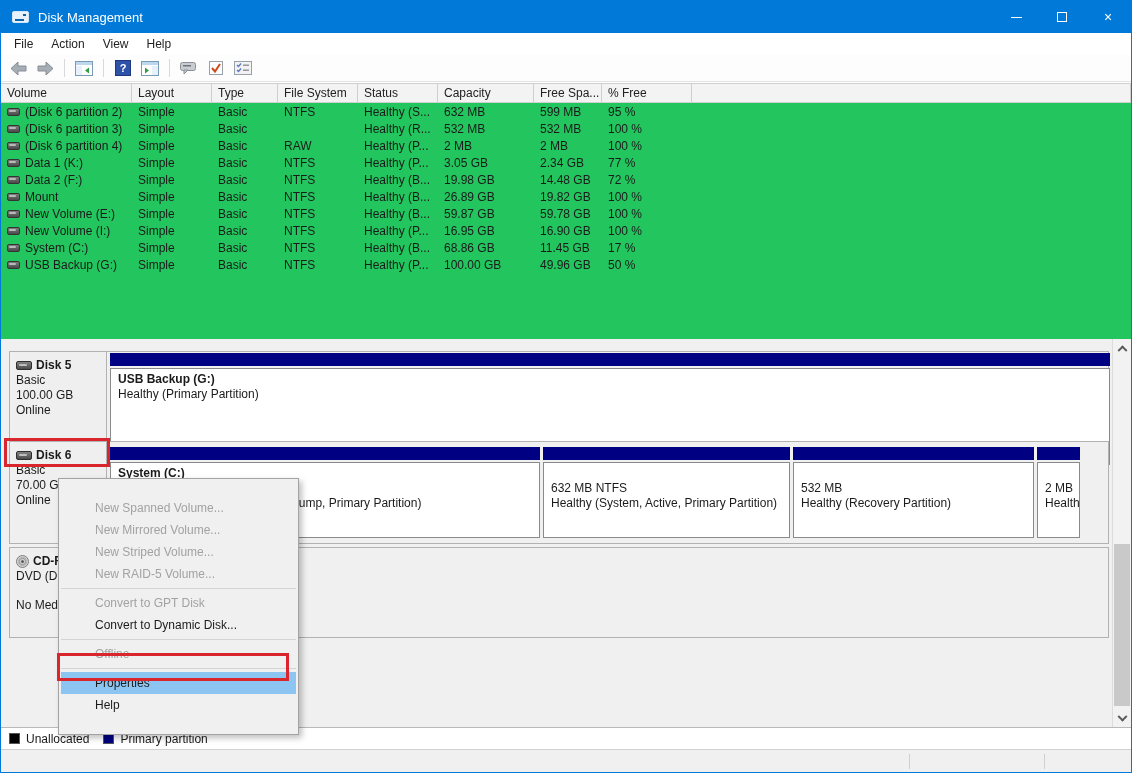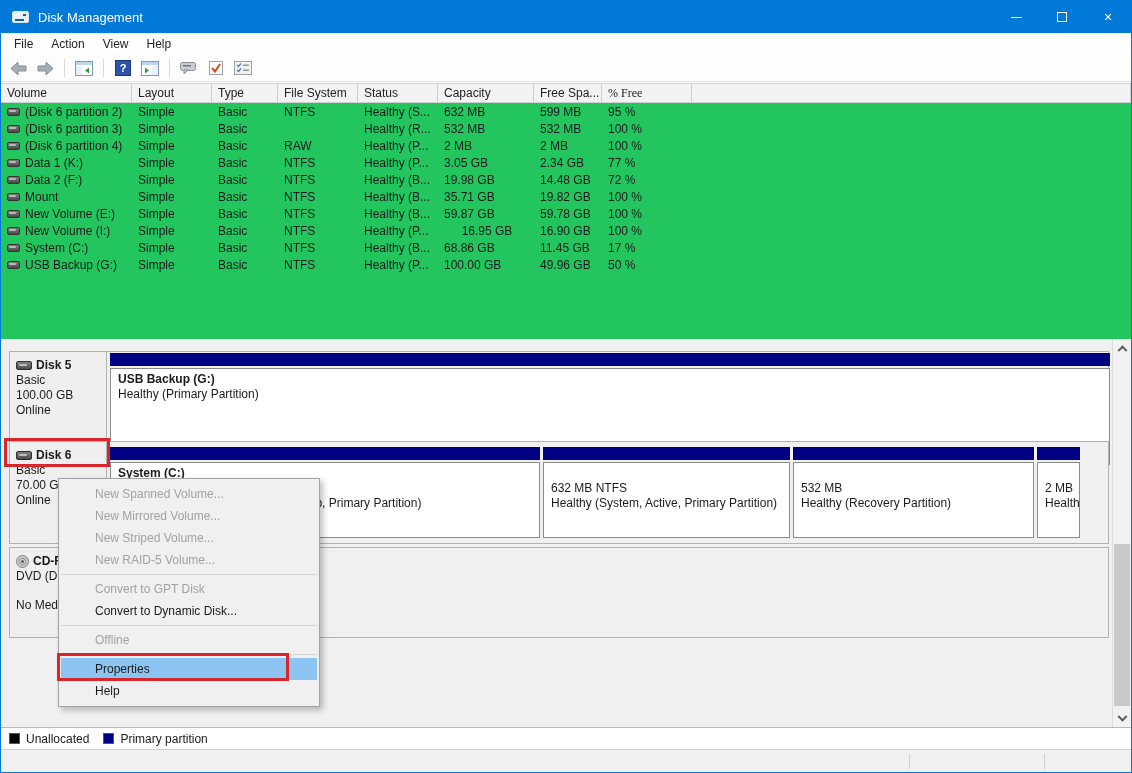--- a/index.html
+++ b/index.html
@@ -62,22 +62,22 @@
 
   
   .vscroll{ position:absolute; right:0; top:0; bottom:0; width:19px; background:#f2f2f2; border-left:1px solid #dcdcdc; }
   .sb-arrow{ position:absolute; left:0; width:100%; height:16px; display:flex; align-items:center; justify-content:center; }
   .chev{ width:7px; height:7px; border-left:2px solid #5a5a5a; border-top:2px solid #5a5a5a; }
   .chev.up{ transform:rotate(45deg) translate(2px,2px); }
   .chev.down{ transform:rotate(225deg) translate(2px,2px); }
   .sb-thumb{ position:absolute; left:1px; width:16px; top:205px; height:162px; background:#c9c9c9; }
 
   
-  .ctx-menu{ position:absolute; left:57px; top:477px; width:262px; background:#f0f0f0;
-    border:1px solid #a3a3a3; box-shadow:3px 3px 6px rgba(0,0,0,0.25); padding:4px 0; z-index:50; }
+  .ctx-menu{ position:absolute; left:57px; top:477px; width:241px; background:#f0f0f0;
+    border:1px solid #a3a3a3; box-shadow:3px 3px 6px rgba(0,0,0,0.25); padding:18px 0; z-index:50; }
   .ctx-item{ height:22px; line-height:22px; padding-left:36px; font-size:12px; color:#1b1b1b; white-space:nowrap; }
   .ctx-item.disabled{ color:#a2a2a2; }
   .ctx-item.highlight{ background:#8cc5f2; margin:0 2px; padding-left:34px; }
   .ctx-sep{ height:1px; background:#d4d4d4; margin:3px 2px; }
 
   
   .red-box{ position:absolute; border:3px solid #d9262c; z-index:60; pointer-events:none; }
   .red-disk6{ left:3px; top:437px; width:106px; height:29px; }
   .red-props{ left:56px; top:652px; width:232px; height:28px; }
 
@@ -181,21 +181,21 @@
 
   <div class="listview">
     <div class="lv-header" id="lvheader">
         <div class="lv-hcell" style="width: 131px;">Volume</div>
         <div class="lv-hcell" style="width: 80px;">Layout</div>
         <div class="lv-hcell" style="width: 66px;">Type</div>
         <div class="lv-hcell" style="width: 80px;">File System</div>
         <div class="lv-hcell" style="width: 80px;">Status</div>
         <div class="lv-hcell" style="width: 96px;">Capacity</div>
         <div class="lv-hcell" style="width: 68px;">Free Spa...</div>
-        <div class="lv-hcell" style="width: 90px; font-family: Liberation Serif, serif;">% Free</div>
+        <div class="lv-hcell" style="width: 90px;">% Free</div>
         <div class="lv-hcell" style="flex: 1 1 0%;"></div>
       </div>
     <div id="lvrows">
         <div class="lv-row">
           <div class="lv-cell" style="width: 131px;"><span class="vol-icon"></span><span>(Disk 6 partition 2)</span></div>
           <div class="lv-cell" style="width: 80px;">Simple</div>
           <div class="lv-cell" style="width: 66px;">Basic</div>
           <div class="lv-cell" style="width: 80px;">NTFS</div>
           <div class="lv-cell" style="width: 80px;">Healthy (S...</div>
           <div class="lv-cell" style="width: 96px;">632 MB</div>
@@ -241,41 +241,41 @@
           <div class="lv-cell" style="width: 96px;">19.98 GB</div>
           <div class="lv-cell" style="width: 68px;">14.48 GB</div>
           <div class="lv-cell" style="width: 90px;">72 %</div>
         </div>
         <div class="lv-row">
           <div class="lv-cell" style="width: 131px;"><span class="vol-icon"></span><span>Mount</span></div>
           <div class="lv-cell" style="width: 80px;">Simple</div>
           <div class="lv-cell" style="width: 66px;">Basic</div>
           <div class="lv-cell" style="width: 80px;">NTFS</div>
           <div class="lv-cell" style="width: 80px;">Healthy (B...</div>
-          <div class="lv-cell" style="width: 96px;">35.71 GB</div>
+          <div class="lv-cell" style="width: 96px;">26.89 GB</div>
           <div class="lv-cell" style="width: 68px;">19.82 GB</div>
           <div class="lv-cell" style="width: 90px;">100 %</div>
         </div>
         <div class="lv-row">
           <div class="lv-cell" style="width: 131px;"><span class="vol-icon"></span><span>New Volume (E:)</span></div>
           <div class="lv-cell" style="width: 80px;">Simple</div>
           <div class="lv-cell" style="width: 66px;">Basic</div>
           <div class="lv-cell" style="width: 80px;">NTFS</div>
           <div class="lv-cell" style="width: 80px;">Healthy (B...</div>
           <div class="lv-cell" style="width: 96px;">59.87 GB</div>
           <div class="lv-cell" style="width: 68px;">59.78 GB</div>
           <div class="lv-cell" style="width: 90px;">100 %</div>
         </div>
         <div class="lv-row">
           <div class="lv-cell" style="width: 131px;"><span class="vol-icon"></span><span>New Volume (I:)</span></div>
           <div class="lv-cell" style="width: 80px;">Simple</div>
           <div class="lv-cell" style="width: 66px;">Basic</div>
           <div class="lv-cell" style="width: 80px;">NTFS</div>
           <div class="lv-cell" style="width: 80px;">Healthy (P...</div>
-          <div class="lv-cell" style="width: 96px; text-align: center;">16.95 GB</div>
+          <div class="lv-cell" style="width: 96px;">16.95 GB</div>
           <div class="lv-cell" style="width: 68px;">16.90 GB</div>
           <div class="lv-cell" style="width: 90px;">100 %</div>
         </div>
         <div class="lv-row">
           <div class="lv-cell" style="width: 131px;"><span class="vol-icon"></span><span>System (C:)</span></div>
           <div class="lv-cell" style="width: 80px;">Simple</div>
           <div class="lv-cell" style="width: 66px;">Basic</div>
           <div class="lv-cell" style="width: 80px;">NTFS</div>
           <div class="lv-cell" style="width: 80px;">Healthy (B...</div>
           <div class="lv-cell" style="width: 96px;">68.86 GB</div>

